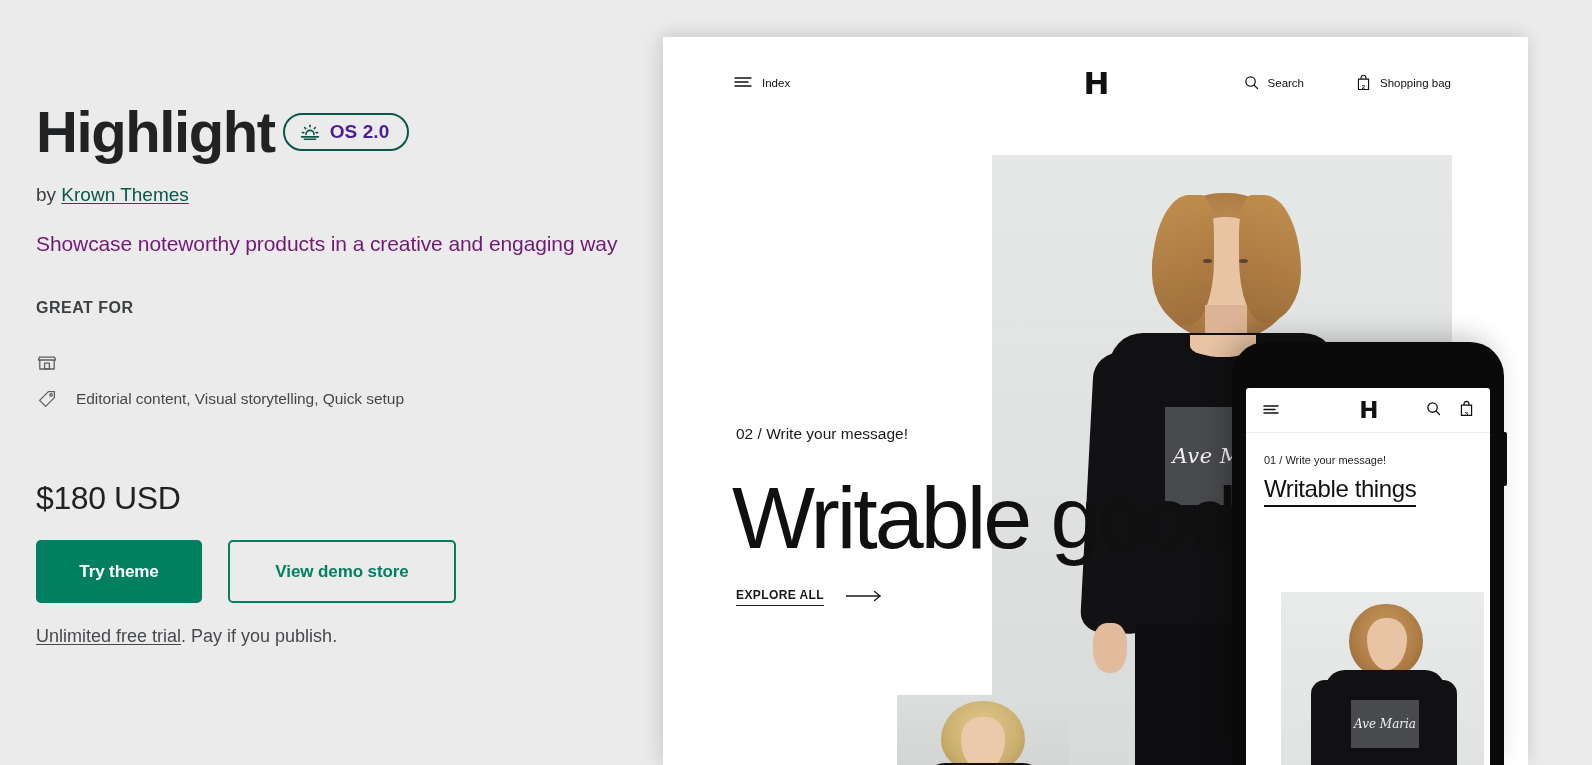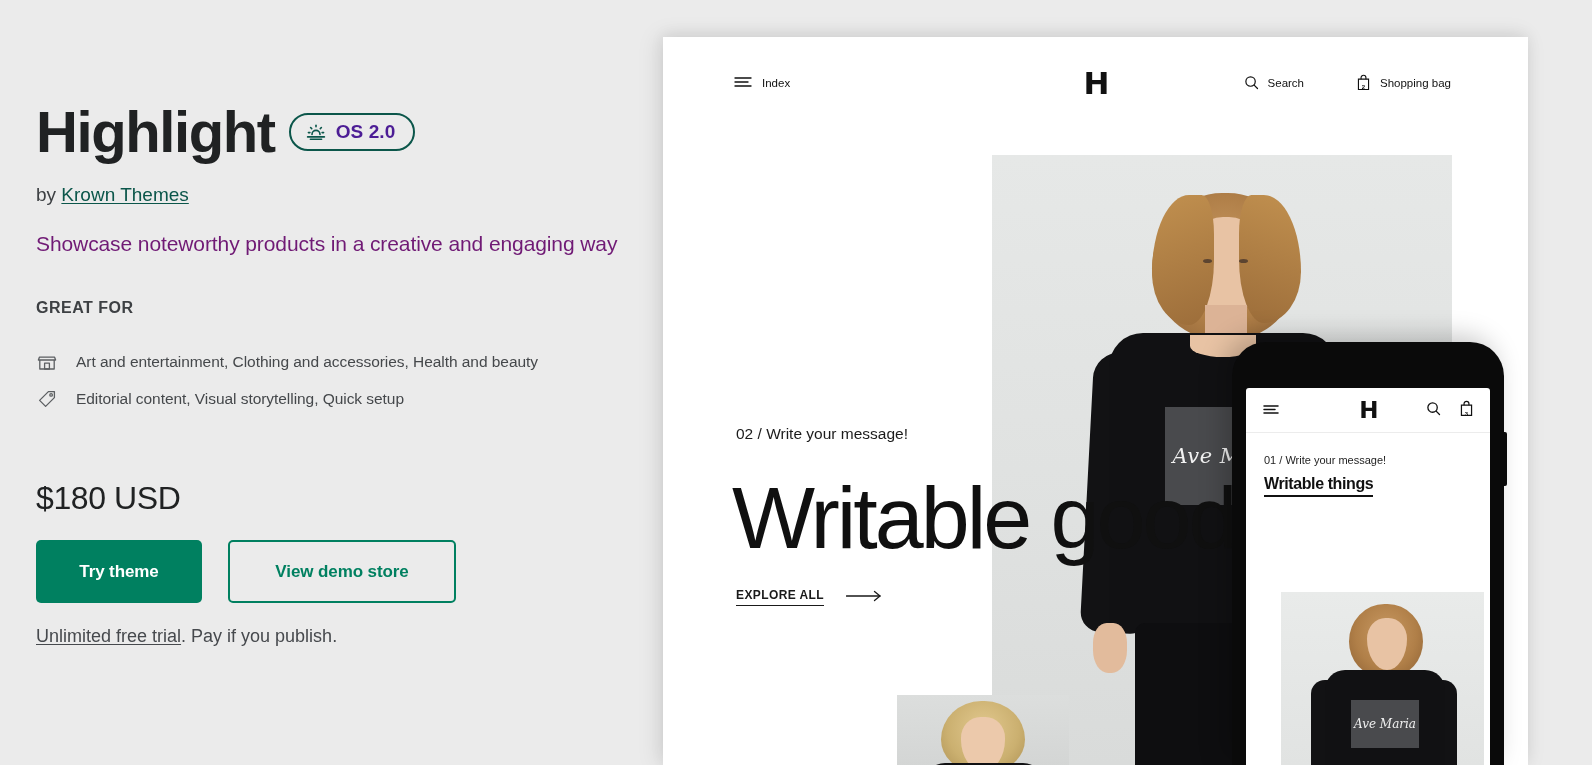--- a/index.html
+++ b/index.html
@@ -26,21 +26,21 @@
     height: 765px;
     padding: 0 36px;
   }
 
   .title-row {
     position: absolute;
     left: 36px;
     top: 103px;
     display: flex;
     align-items: center;
-    gap: 14px;
+    gap: 8px;
   }
 
   .theme-title {
     font-size: 58px;
     font-weight: 700;
     letter-spacing: -1.4px;
     line-height: 1;
     color: #202223;
   }
 
@@ -464,22 +464,22 @@
     font-size: 23px; font-weight: 700; line-height: 0.8; color: #111;
     font-family: "DejaVu Sans", sans-serif; letter-spacing: -1.5px;
   }
   .ph-eyebrow {
     margin: 21px 0 0 18px;
     font-size: 11px;
     color: #1d1d1d;
   }
   .ph-headline {
     margin: 9px 0 0 18px;
-    font-size: 16px;
-    font-weight: 700;
+    font-size: 24px;
+    font-weight: 400;
     color: #111;
     letter-spacing: -0.4px;
     display: inline-block;
     border-bottom: 2px solid #111;
     padding-bottom: 2px;
   }
   .ph-photo {
     position: absolute;
     left: 35px;
     top: 204px;
@@ -572,21 +572,20 @@
 
   <ul class="feature-list">
     <li class="feature-item">
       <span class="feature-icon">
         <svg width="20" height="20" viewBox="0 0 20 20" fill="none" stroke="#5c5f62" stroke-width="1.3" stroke-linejoin="round">
           <path d="M2.4 5.2 H17.6 L18.6 8 H1.4 Z"></path>
           <path d="M2.8 8 V17 H17.2 V8"></path>
           <rect x="7.6" y="11.2" width="4.8" height="5.8"></rect>
         </svg>
       </span>
-      <span class="feature-text">Art and entertainment, Clothing and accessories, Health and beauty</span>
     </li>
     <li class="feature-item">
       <span class="feature-icon">
         <svg width="20" height="20" viewBox="0 0 20 20" fill="none" stroke="#5c5f62" stroke-width="1.3" stroke-linejoin="round">
           <path d="M11.4 2.6 H17.4 V8.6 L8.6 17.4 L2.6 11.4 Z"></path>
           <circle cx="14.1" cy="5.9" r="1.3"></circle>
         </svg>
       </span>
       <span class="feature-text">Editorial content, Visual storytelling, Quick setup</span>
     </li>

